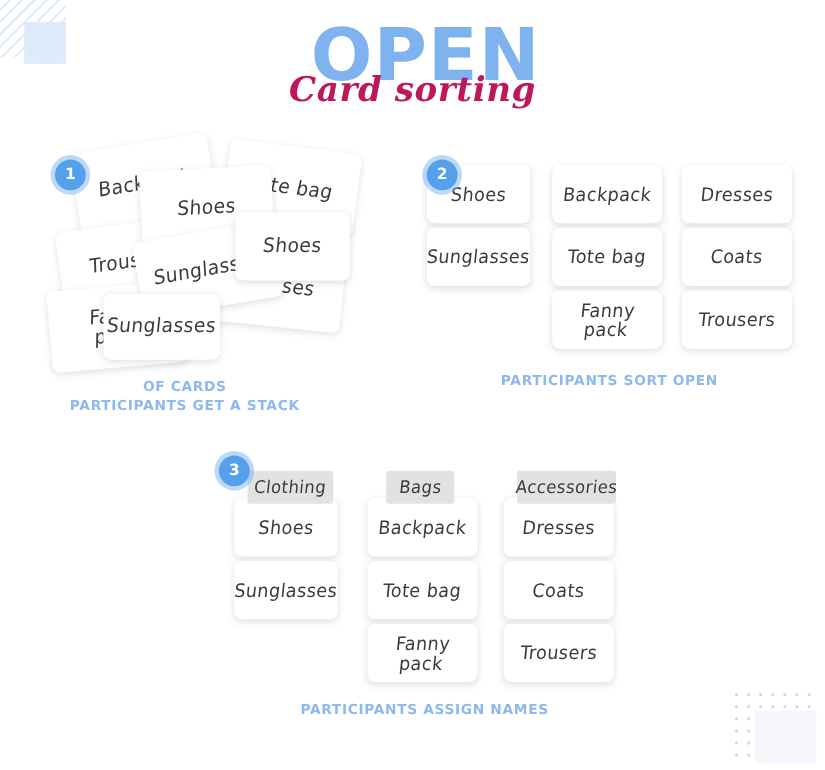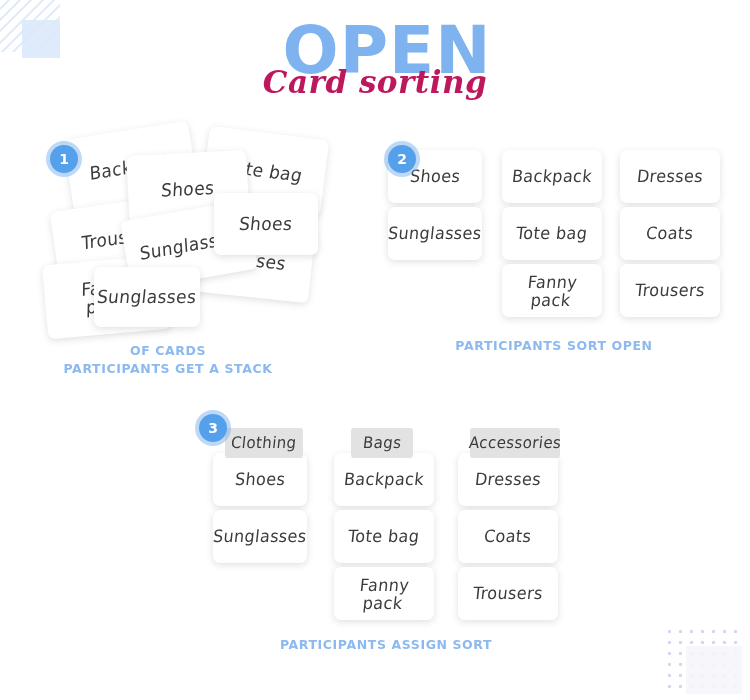--- a/index.html
+++ b/index.html
@@ -300,14 +300,14 @@
     <div class="card" style="left:253px; top:90px; width:100px; height:53px;">
       <span class="ct">Coats</span>
     </div>
     <div class="card" style="left:253px; top:147px; width:100px; height:53px;">
       <span class="ct">Trousers</span>
     </div>
   </div>
 </div>
 
 <div class="caption" style="left:266px; top:636px; width:240px;">
-  <div>PARTICIPANTS ASSIGN SORT</div>
+  <div>PARTICIPANTS ASSIGN NAMES</div>
 </div>
 
 </body></html>

